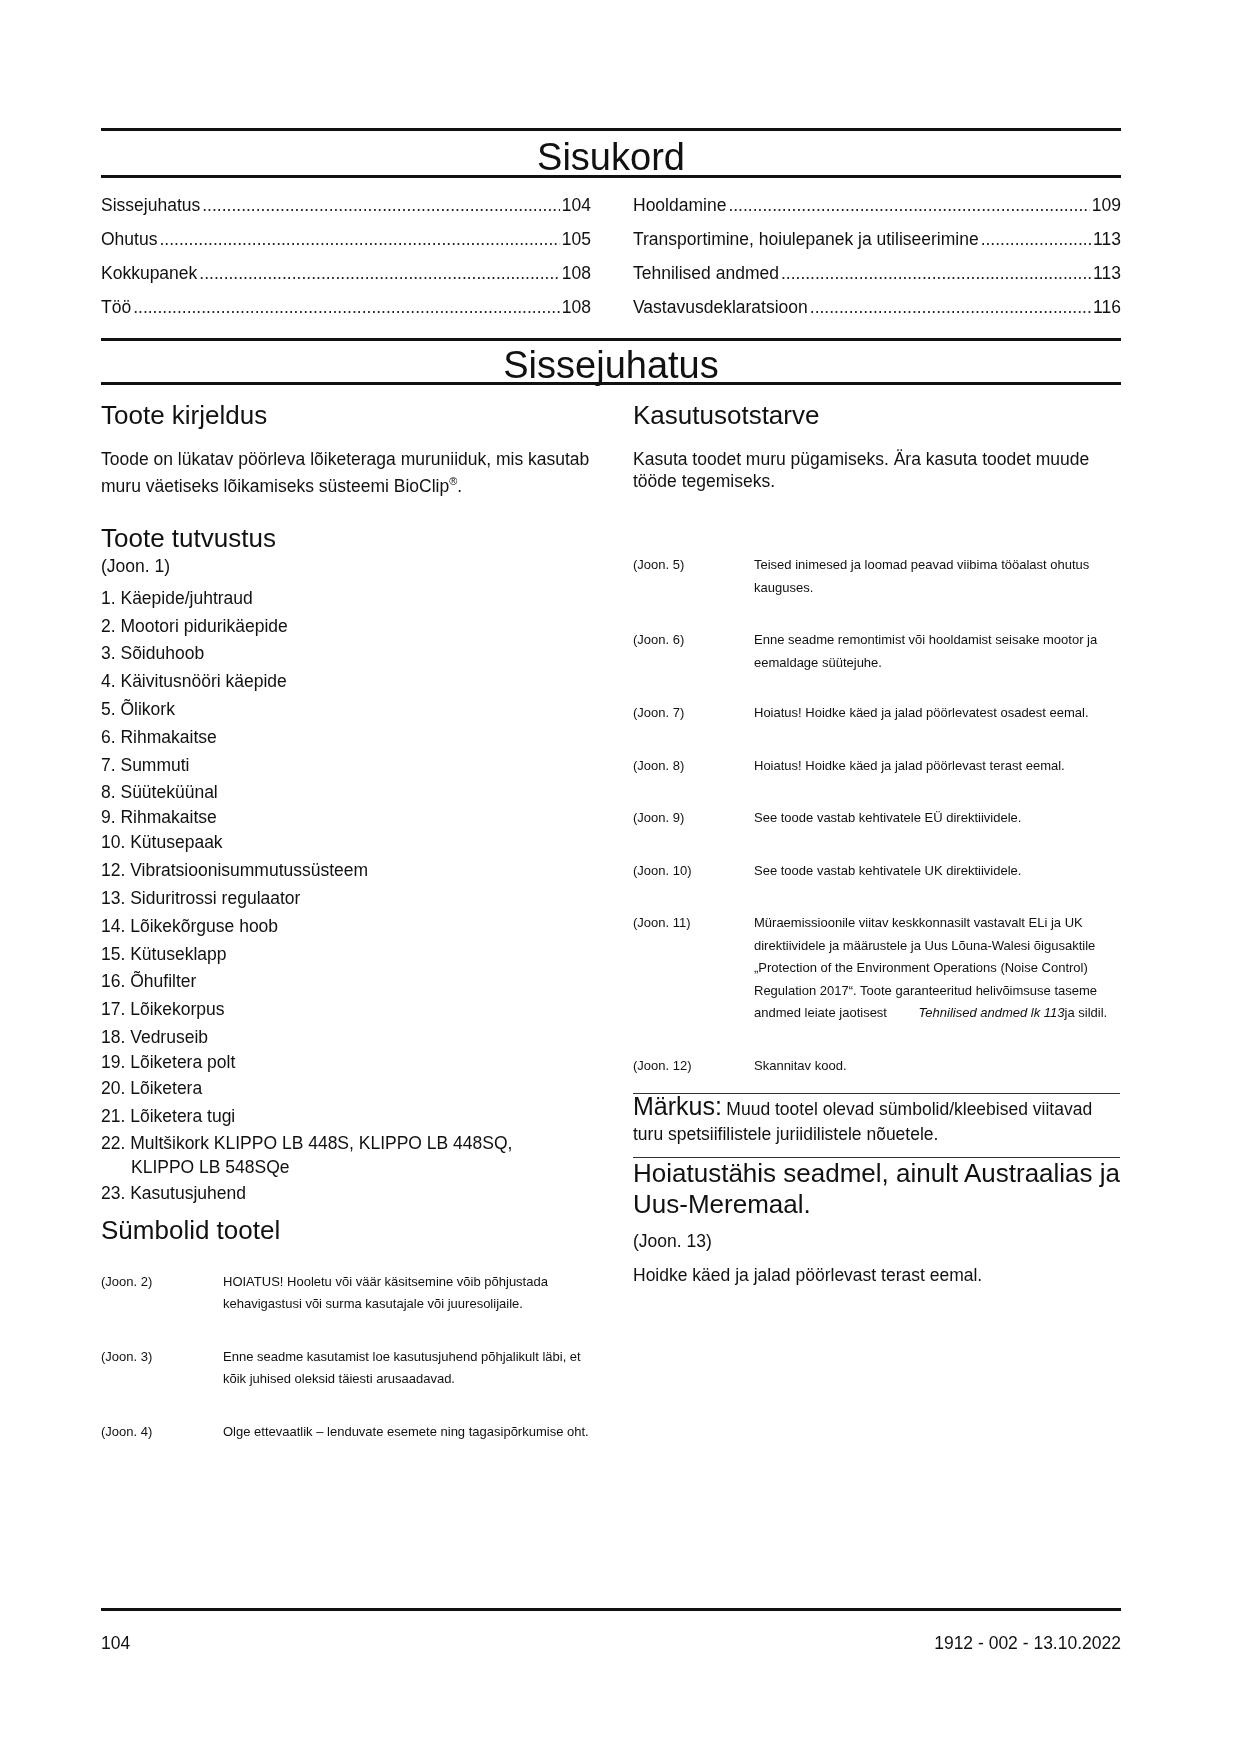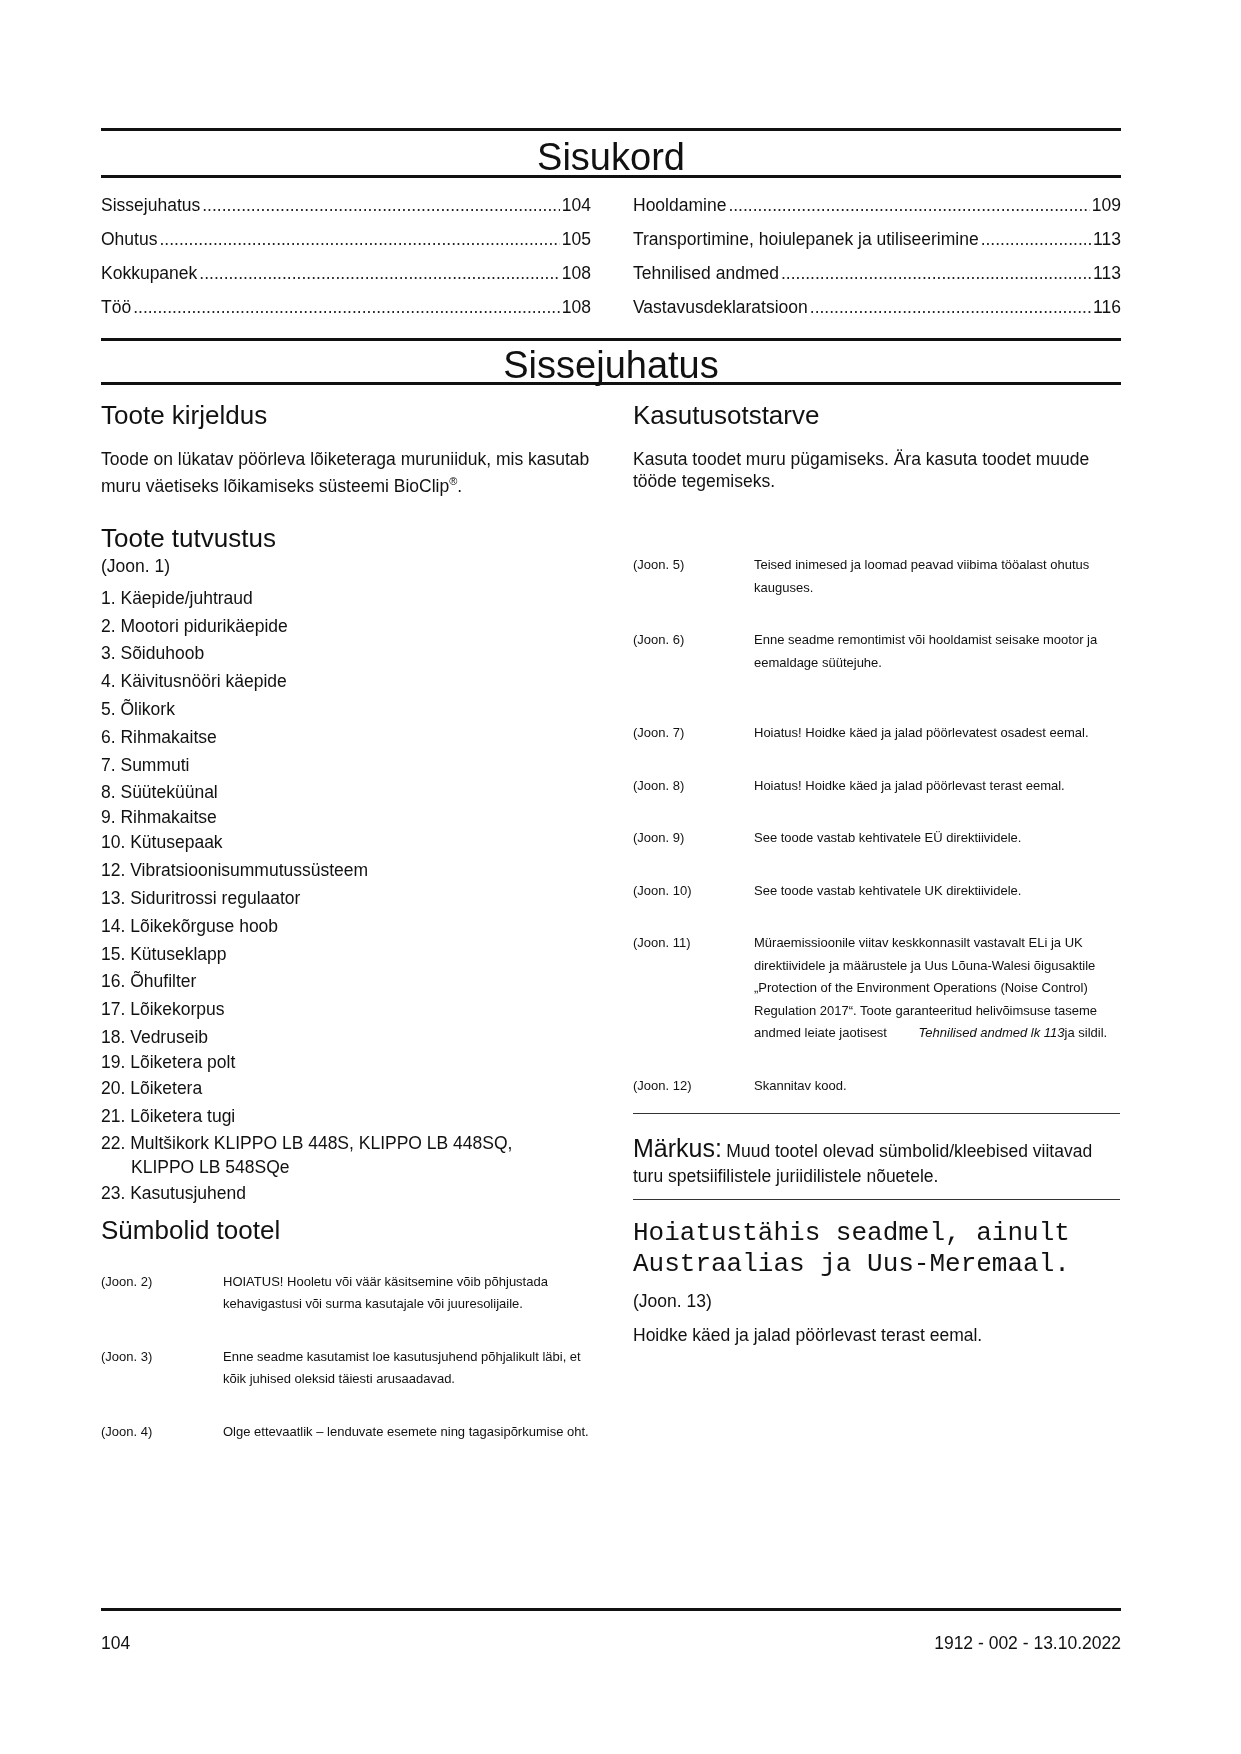--- a/index.html
+++ b/index.html
@@ -167,21 +167,21 @@
     <p class="para" style="margin-top:18px">Kasuta toodet muru pügamiseks. Ära kasuta toodet muude tööde tegemiseks.</p>
 
     <div class="sym r" style="margin-top:62px">
       <span class="lbl">(Joon. 5)</span>
       <span class="txt">Teised inimesed ja loomad peavad viibima tööalast ohutus kauguses.</span>
     </div>
     <div class="sym r" style="margin-top:30px">
       <span class="lbl">(Joon. 6)</span>
       <span class="txt">Enne seadme remontimist või hooldamist seisake mootor ja eemaldage süütejuhe.</span>
     </div>
-    <div class="sym r" style="margin-top:48px">
+    <div class="sym r" style="margin-top:28px">
       <span class="lbl">(Joon. 7)</span>
       <span class="txt">Hoiatus! Hoidke käed ja jalad pöörlevatest osadest eemal.</span>
     </div>
     <div class="sym r" style="margin-top:30px">
       <span class="lbl">(Joon. 8)</span>
       <span class="txt">Hoiatus! Hoidke käed ja jalad pöörlevast terast eemal.</span>
     </div>
     <div class="sym r" style="margin-top:30px">
       <span class="lbl">(Joon. 9)</span>
       <span class="txt">See toode vastab kehtivatele EÜ direktiividele.</span>
@@ -192,25 +192,25 @@
     </div>
     <div class="sym r" style="margin-top:30px">
       <span class="lbl">(Joon. 11)</span>
       <span class="txt"><span>Müraemissioonile viitav keskkonnasilt vastavalt ELi ja UK direktiividele ja määrustele ja Uus Lõuna-Walesi õigusaktile „Protection of the Environment Operations (Noise Control) Regulation 2017“. Toote garanteeritud helivõimsuse taseme andmed leiate jaotisest </span><em>Tehnilised andmed lk 113</em><span>ja sildil.</span></span>
     </div>
     <div class="sym r" style="margin-top:30px">
       <span class="lbl">(Joon. 12)</span>
       <span class="txt">Skannitav kood.</span>
     </div>
 
-    <div style="margin-top:16px; border-top:1.5px solid #333; border-bottom:1.5px solid #333; padding:22px 0 10px 0; width:487px;">
+    <div style="margin-top:16px; border-top:1.5px solid #333; border-bottom:1.5px solid #333; padding:0 0 10px 0; width:487px;">
       <div style="line-height:24px;"><span class="note-title">Märkus:</span> <span class="note-text">Muud tootel olevad sümbolid/kleebised viitavad turu spetsiifilistele juriidilistele nõuetele.</span></div>
     </div>
 
-    <h2 style="margin-top:18px; line-height:31px;font-family:Liberation Mono, monospace;">Hoiatustähis seadmel, ainult Austraalias ja Uus-Meremaal.</h2>
+    <h2 style="line-height:31px;">Hoiatustähis seadmel, ainult Austraalias ja Uus-Meremaal.</h2>
     <div class="ref" style="margin-top:10px">(Joon. 13)</div>
     <p class="para" style="margin-top:12px">Hoidke käed ja jalad pöörlevast terast eemal.</p>
   </div>
 
   <div class="rule thick" style="top:1608px"></div>
   <div class="footer">
     <span class="l">104</span>
     <span class="r">1912 - 002 - 13.10.2022</span>
   </div>
 </div>

